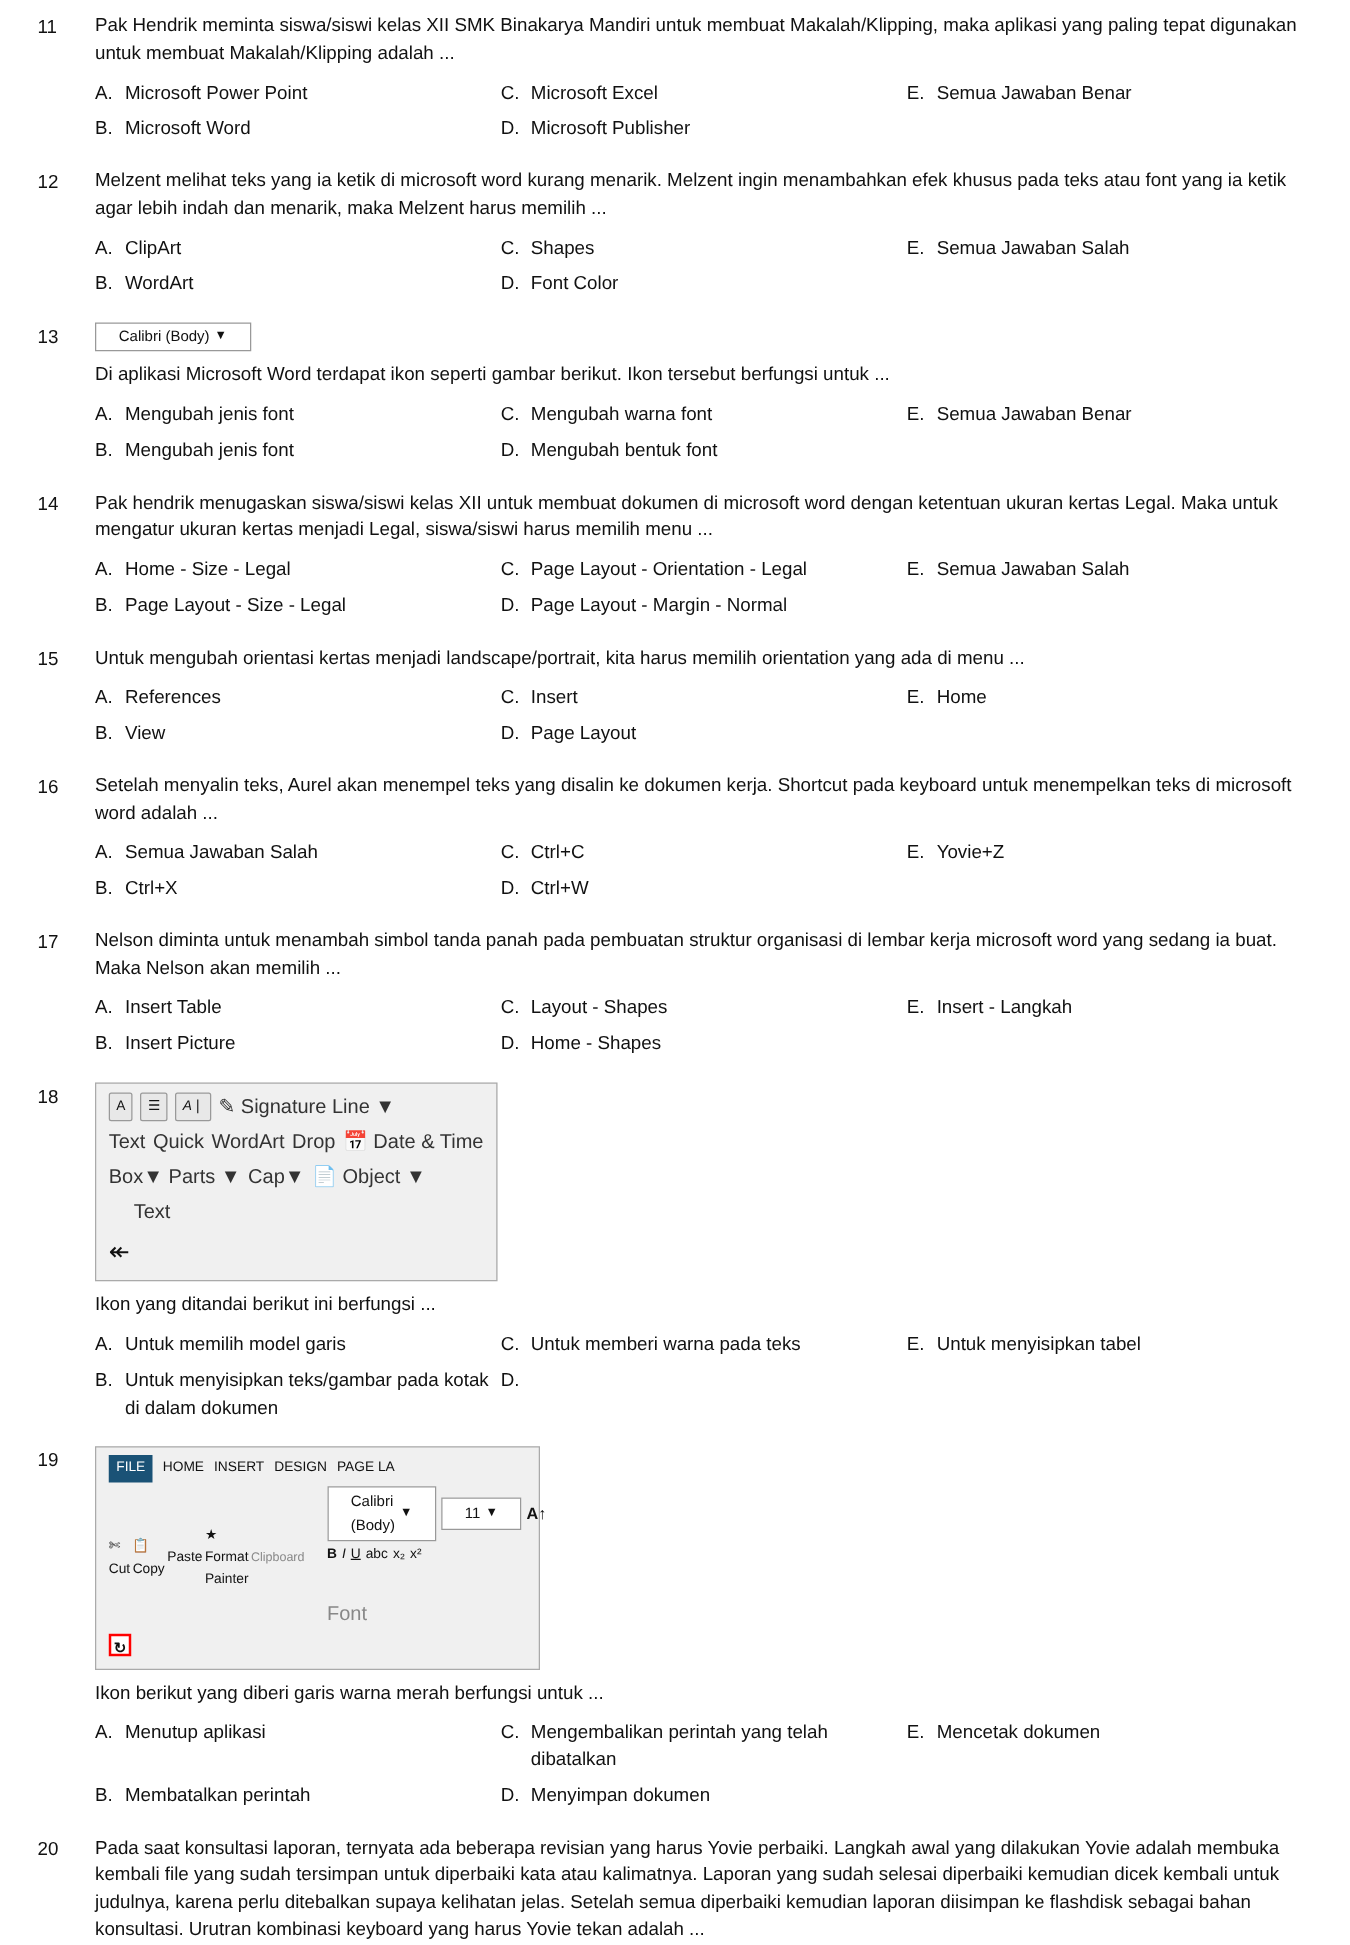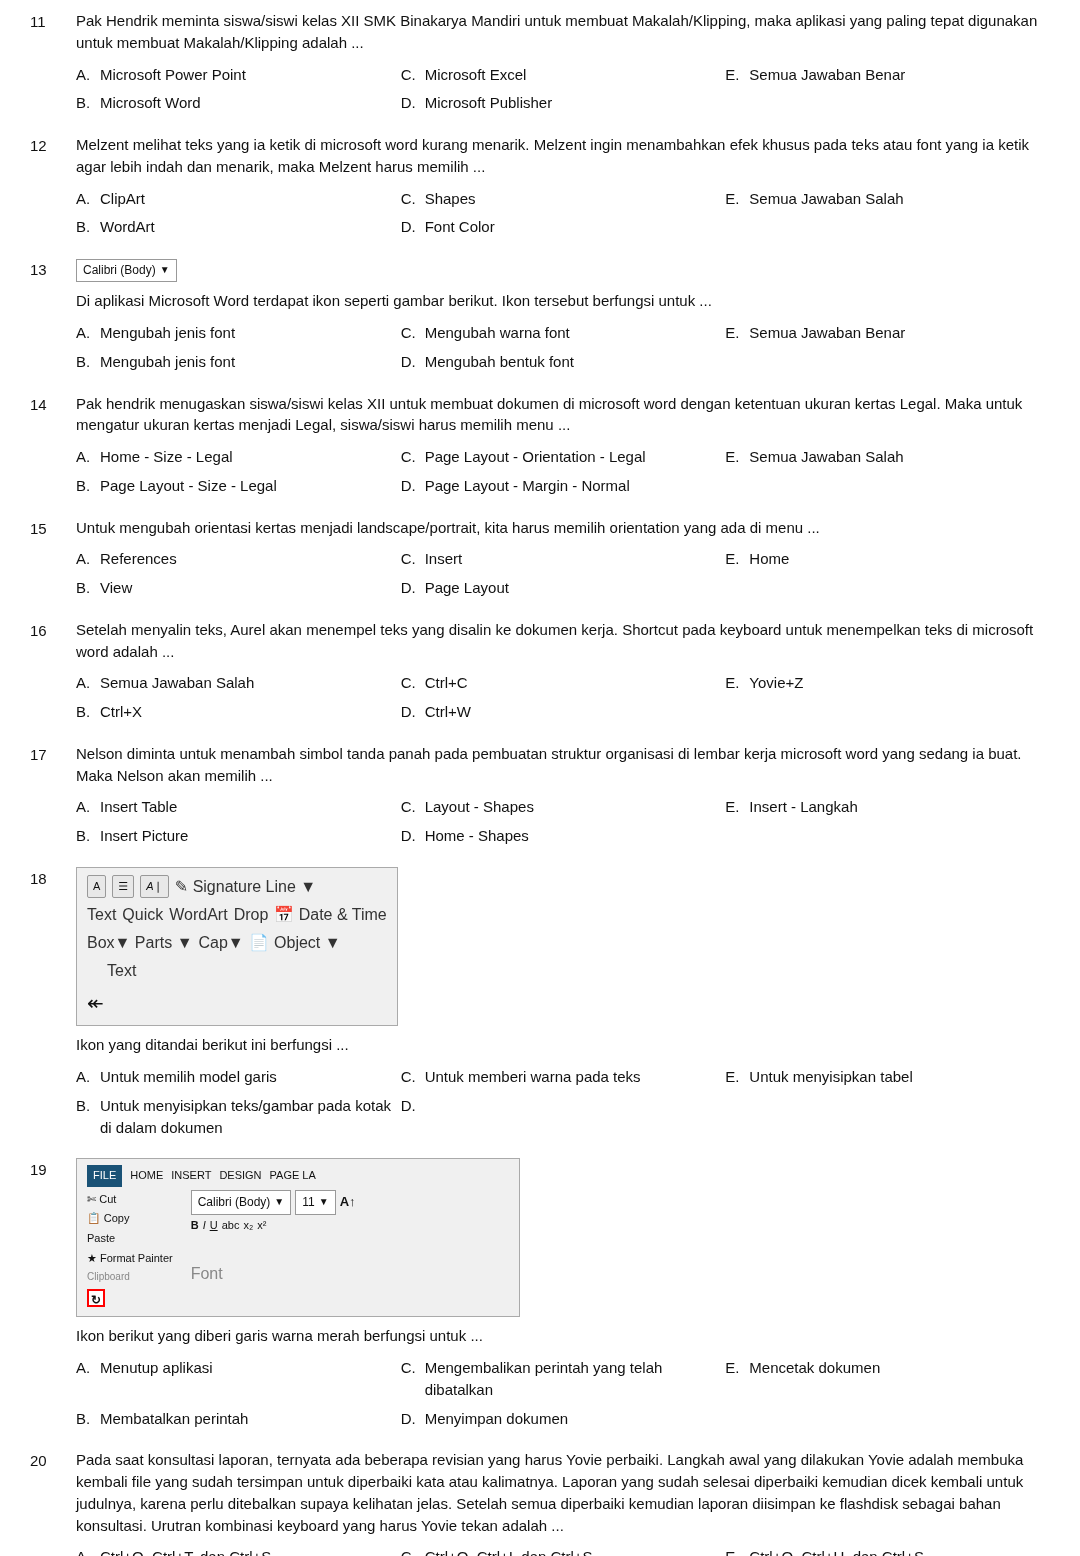--- a/index.html
+++ b/index.html
@@ -49,21 +49,21 @@
       border: 1px solid #999;
       background: #e8e8e8;
       padding: 2px 5px;
       font-size: 11px;
       border-radius: 2px;
     }
     .tb-label { font-size: 16px; color: #333; }
     .font-box {
       border: 1px solid #999;
       background: #fff;
-      padding: 2px 6px;
+      padding: 2px 18px;
       font-size: 12px;
       display: inline-flex;
       align-items: center;
       gap: 4px;
     }
   </style>
 </head>
 <body>
 
 <div class="question-block">
@@ -328,30 +328,30 @@
         </div>
         <div class="option">
           <span class="opt-label">D.</span>
         </div>
       </div>
     </div>
   </div>
 <div class="question-block">
     <div class="q-num">19</div>
     <div class="q-body">
-      <div><div class="toolbar-sim" style="width:444px;">
+      <div><div class="toolbar-sim" style="width:356px;">
     <div style="display:flex; gap:8px; align-items:center; margin-bottom:3px;">
       <span style="background:#1a5276;color:#fff;padding:2px 6px;font-size:11px;">FILE</span>
       <span style="font-size:11px;">HOME</span>
       <span style="font-size:11px;">INSERT</span>
       <span style="font-size:11px;">DESIGN</span>
       <span style="font-size:11px;">PAGE LA</span>
     </div>
     <div style="display:flex; gap:8px; align-items:center; font-size:11px;">
-      <div style="display:flex;flex-direction:column;gap:2px;align-items:flex-start;">
+      <div style="display:flex;gap:2px;align-items:center;">
         <span>✄ Cut</span>
         <span>📋 Copy</span>
         <span>Paste</span>
         <span>★ Format Painter</span>
         <span style="color:#888;font-size:10px;">Clipboard</span>
       </div>
       <div style="display:flex;flex-direction:column;gap:2px;align-items:flex-start;margin-left:10px;">
         <div style="display:flex;align-items:center;gap:4px;">
           <span class="font-box">Calibri (Body) <span style="font-size:10px;">▼</span></span>
           <span class="font-box">11 <span style="font-size:10px;">▼</span></span>

